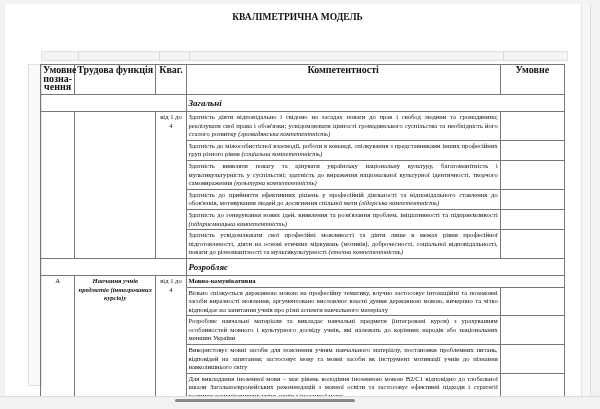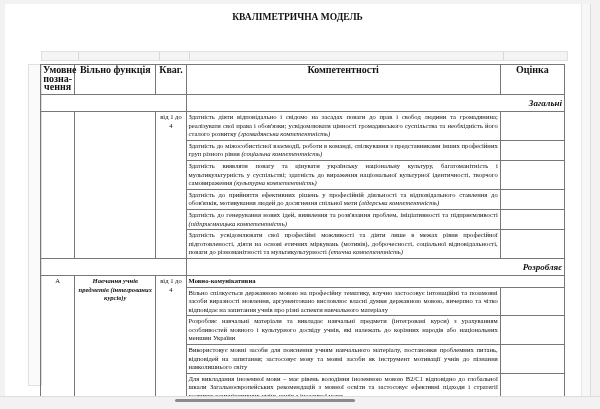--- a/index.html
+++ b/index.html
@@ -9,21 +9,21 @@
   .titles { position:absolute; left:0; top:8px; width:585px; text-align:center; font-weight:bold; }
   .titles div { font-size:9px; line-height:11px; }
   .titles .t1 { font-size:9.5px; }
   .ruler { position:absolute; left:36px; top:47px; width:525px; height:8px; background:#f4f4f4; border:1px solid #e0e0e0; }
   .ruler span { position:absolute; top:0; bottom:0; border-left:1px solid #d8d8d8; }
   .gutter { position:absolute; left:23px; top:60px; width:12px; height:320px; border:1px solid #e0e0e0; background:#fafafa; }
   table.km { position:absolute; left:35px; top:60px; border-collapse:collapse; table-layout:fixed; width:525px; font-size:6.6px; line-height:8.6px; }
   table.km td, table.km th { border:1px solid #777; vertical-align:top; padding:1px 2px; }
   th { font-weight:bold; font-size:10px; text-align:center; }
   .c1 { width:34px; } .c2 { width:81px; } .c3 { width:30px; } .c4 { width:313px; } .c5 { width:64px; }
-  .sect { text-align:right; font-weight:bold; font-style:italic; font-size:9px; line-height:14px; }
+  .sect { text-align:left; font-weight:bold; font-style:italic; font-size:9px; line-height:14px; }
   .just { text-align:justify; }
   .ital { font-style:italic; }
   .center { text-align:center; }
   .bold { font-weight:bold; }
   .hscroll { position:absolute; left:175px; top:399px; width:180px; height:3px; background:#8a8a8a; border-radius:2px; }
   .bottom { position:absolute; left:0; top:396px; width:600px; height:13px; background:#f2f2f2; border-top:1px solid #ddd; }
 </style>
 </head>
 <body>
 
@@ -45,24 +45,24 @@
     <colgroup>
         <col class="c1">
         <col class="c2">
         <col class="c3">
         <col class="c4">
         <col class="c5">
       </colgroup>
     <tbody>
         <tr style="height:30px">
       <th>Умовне позна-чення</th>
-      <th>Вільно функція</th>
+      <th>Трудова функція</th>
       <th>Кваг.</th>
       <th>Компетентності</th>
-      <th>Оцінка</th>
+      <th>Умовне</th>
     </tr>
     <tr>
       <td colspan="3"></td>
       <td colspan="2" class="sect">Загальні</td>
     </tr>
     <tr>
       <td rowspan="6"></td>
       <td rowspan="6"></td>
       <td rowspan="6" class="center">від 1 до 4</td>
       <td class="just"><span>Здатність діяти відповідально і свідомо на засадах поваги до прав і свобод людини та громадянина; реалізувати свої права і обов'язки; усвідомлювати цінності громадянського суспільства та необхідність його сталого розвитку </span><span class="ital">(громадянська компетентність)</span></td>

